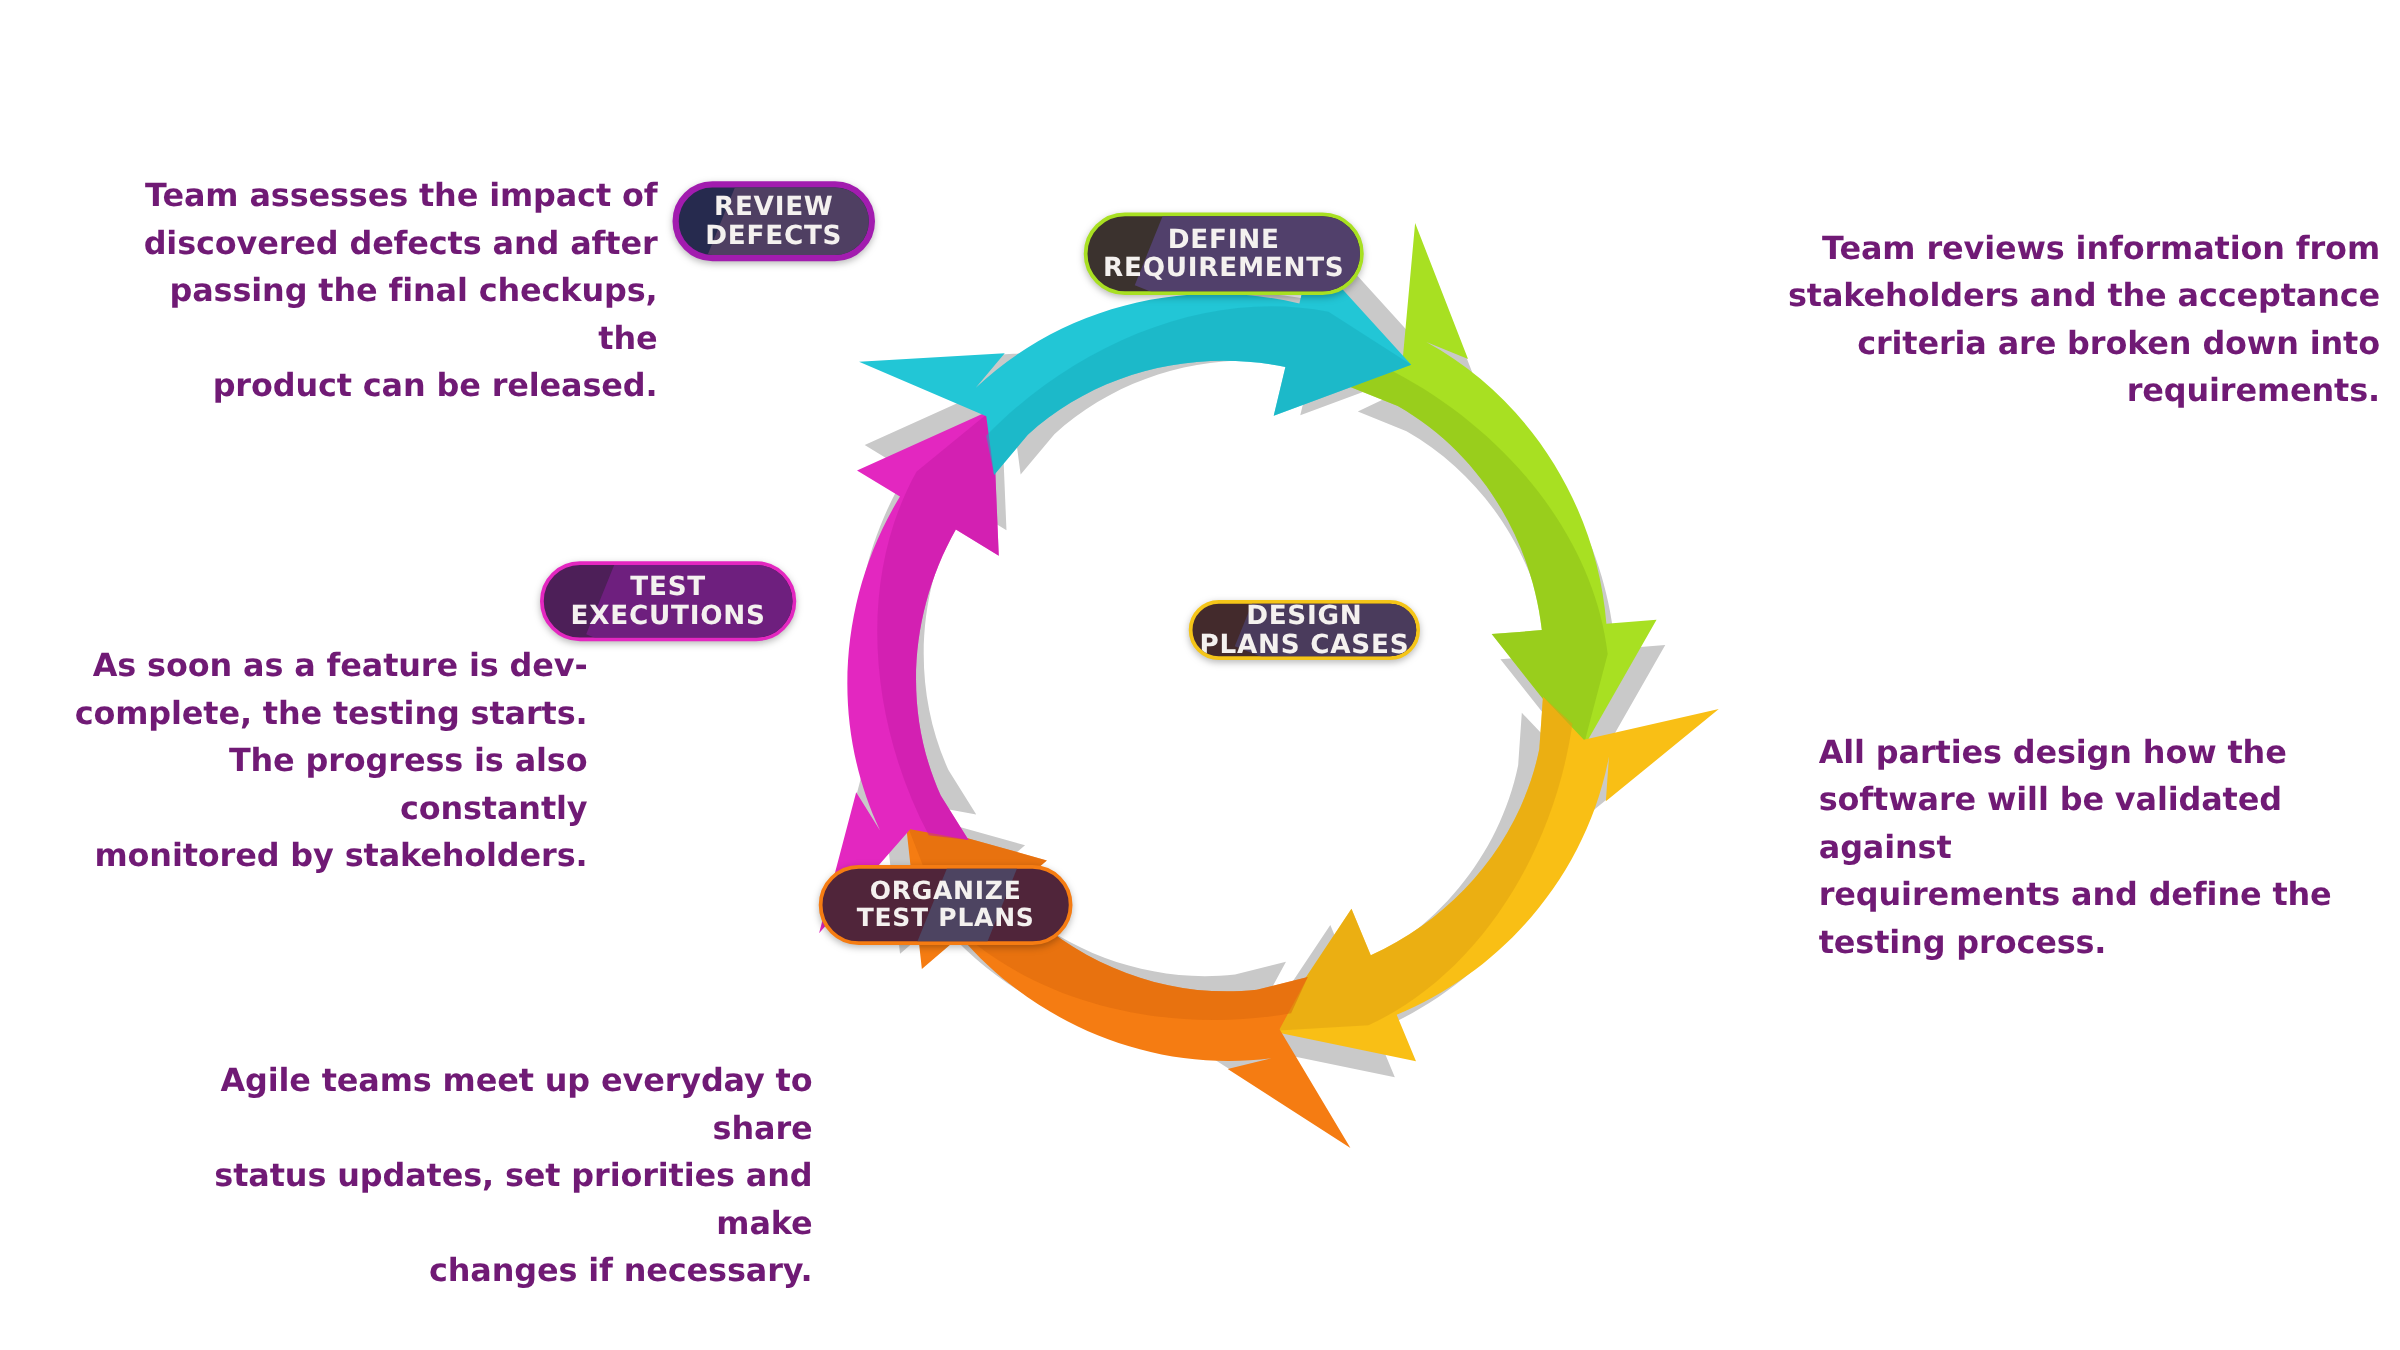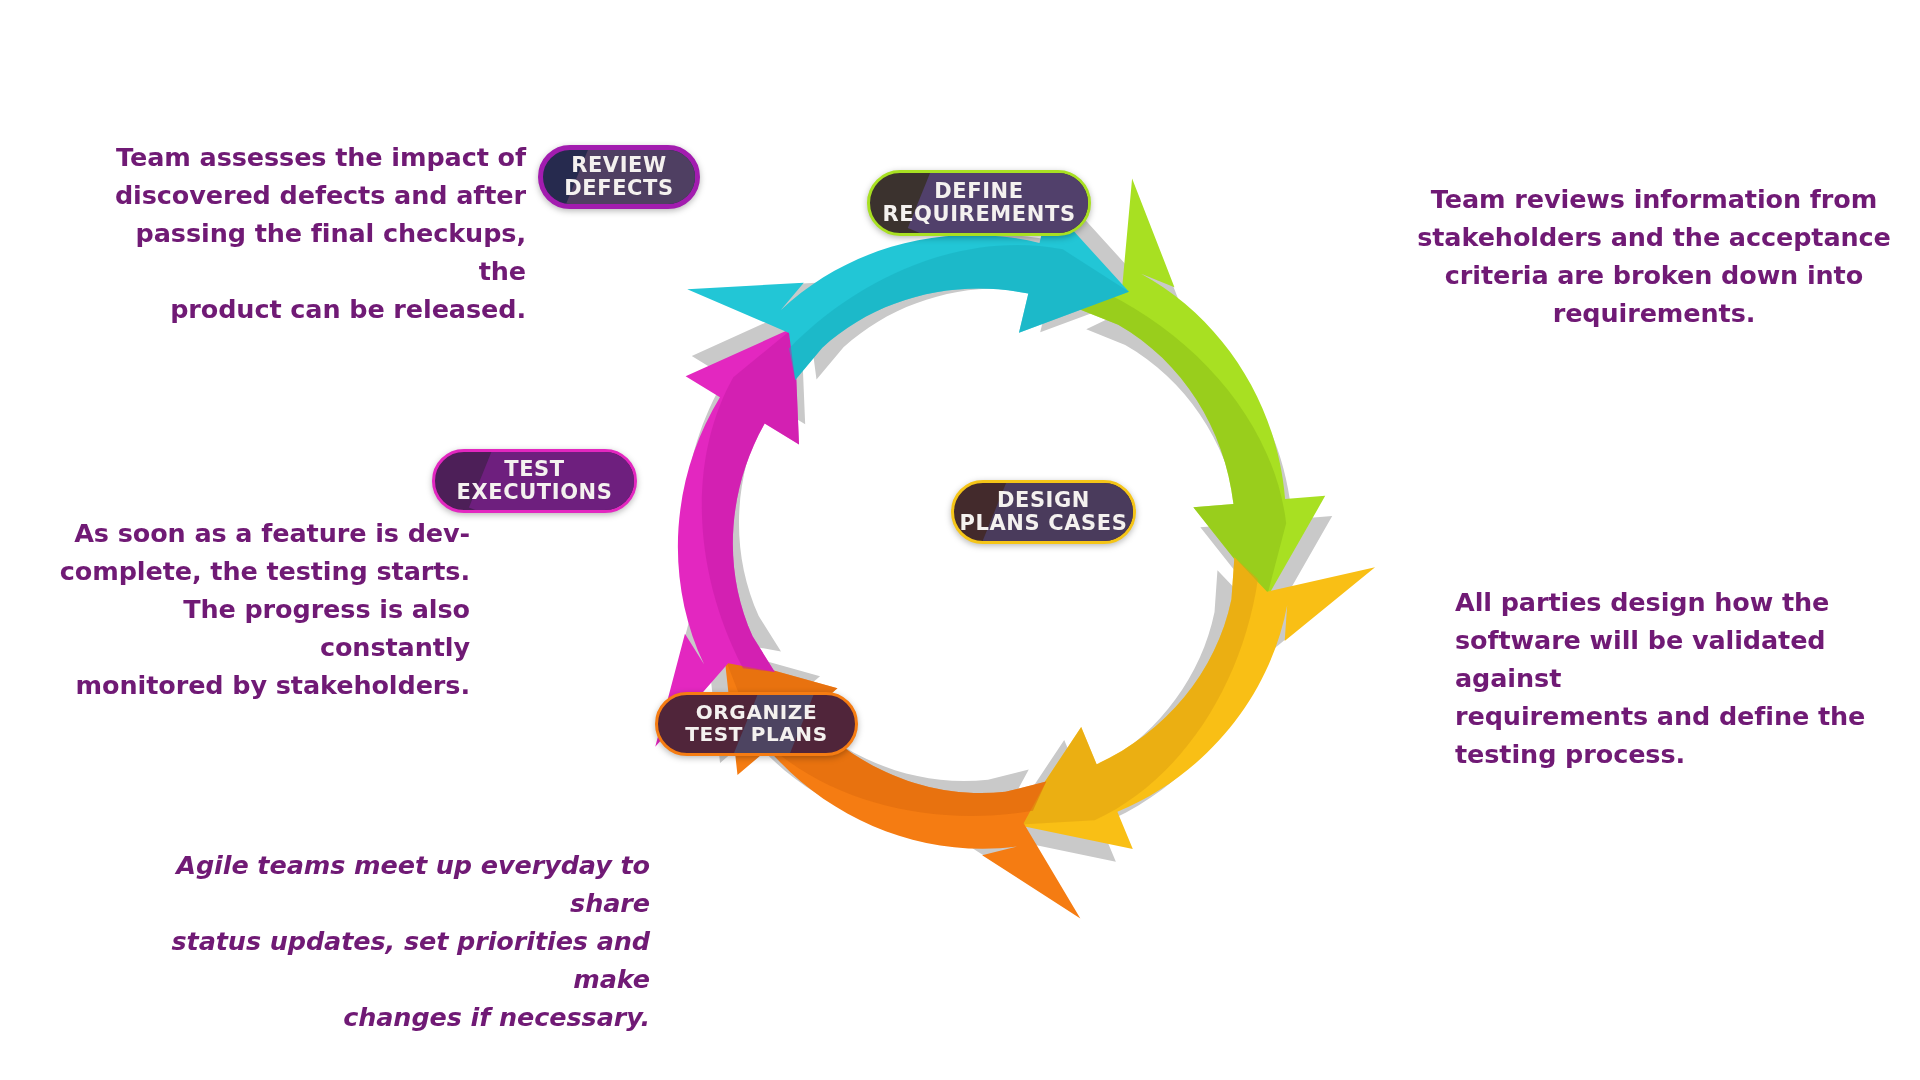--- a/index.html
+++ b/index.html
@@ -27,24 +27,24 @@
     position: absolute;
     color: #701a75;
     font-family: "DejaVu Sans", "Liberation Sans", sans-serif;
     font-weight: 700;
     font-size: 25.5px;
     line-height: 38px;
     letter-spacing: -0.1px;
     white-space: pre-line;
   }
   .desc-tl { left: 96px;  top: 138px;  width: 430px; text-align: right; }
-  .desc-tr { left: 1404px; top: 180px; width: 500px; text-align: center; }
+  .desc-tr { left: 1404px; top: 180px; width: 500px; text-align: right; }
   .desc-ml { left: 50px;  top: 514px;  width: 420px; text-align: right; }
   .desc-mr { left: 1455px; top: 583px; width: 470px; text-align: left; }
-  .desc-bl { left: 100px; top: 846px;  width: 550px; text-align: right; font-style: italic; }
+  .desc-bl { left: 100px; top: 846px;  width: 550px; text-align: right; }
 
   
   #ring-wrap {
     position: absolute;
     left: 506px;
     top: 60px;
     width: 960px;
     height: 960px;
   }
   #ring-svg { display: block; width: 960px; height: 960px; }
@@ -100,21 +100,21 @@
     left: 867px; top: 170px;
     width: 224px; height: 66px;
     background: #3b322e;
     border: 3px solid #a8e022;
     font-size: 21px;
   }
   #pill-define .wedge { background: #51406b; }
 
   #pill-design {
     left: 951px; top: 480px;
-    width: 185px; height: 64px;
+    width: 185px; height: 48px;
     background: #432a2c;
     border: 3px solid #f5c518;
     font-size: 21px;
   }
   #pill-design .wedge { background: #4a3b5c; }
 
   #pill-organize {
     left: 655px; top: 692px;
     width: 203px; height: 64px;
     background: #50253a;

